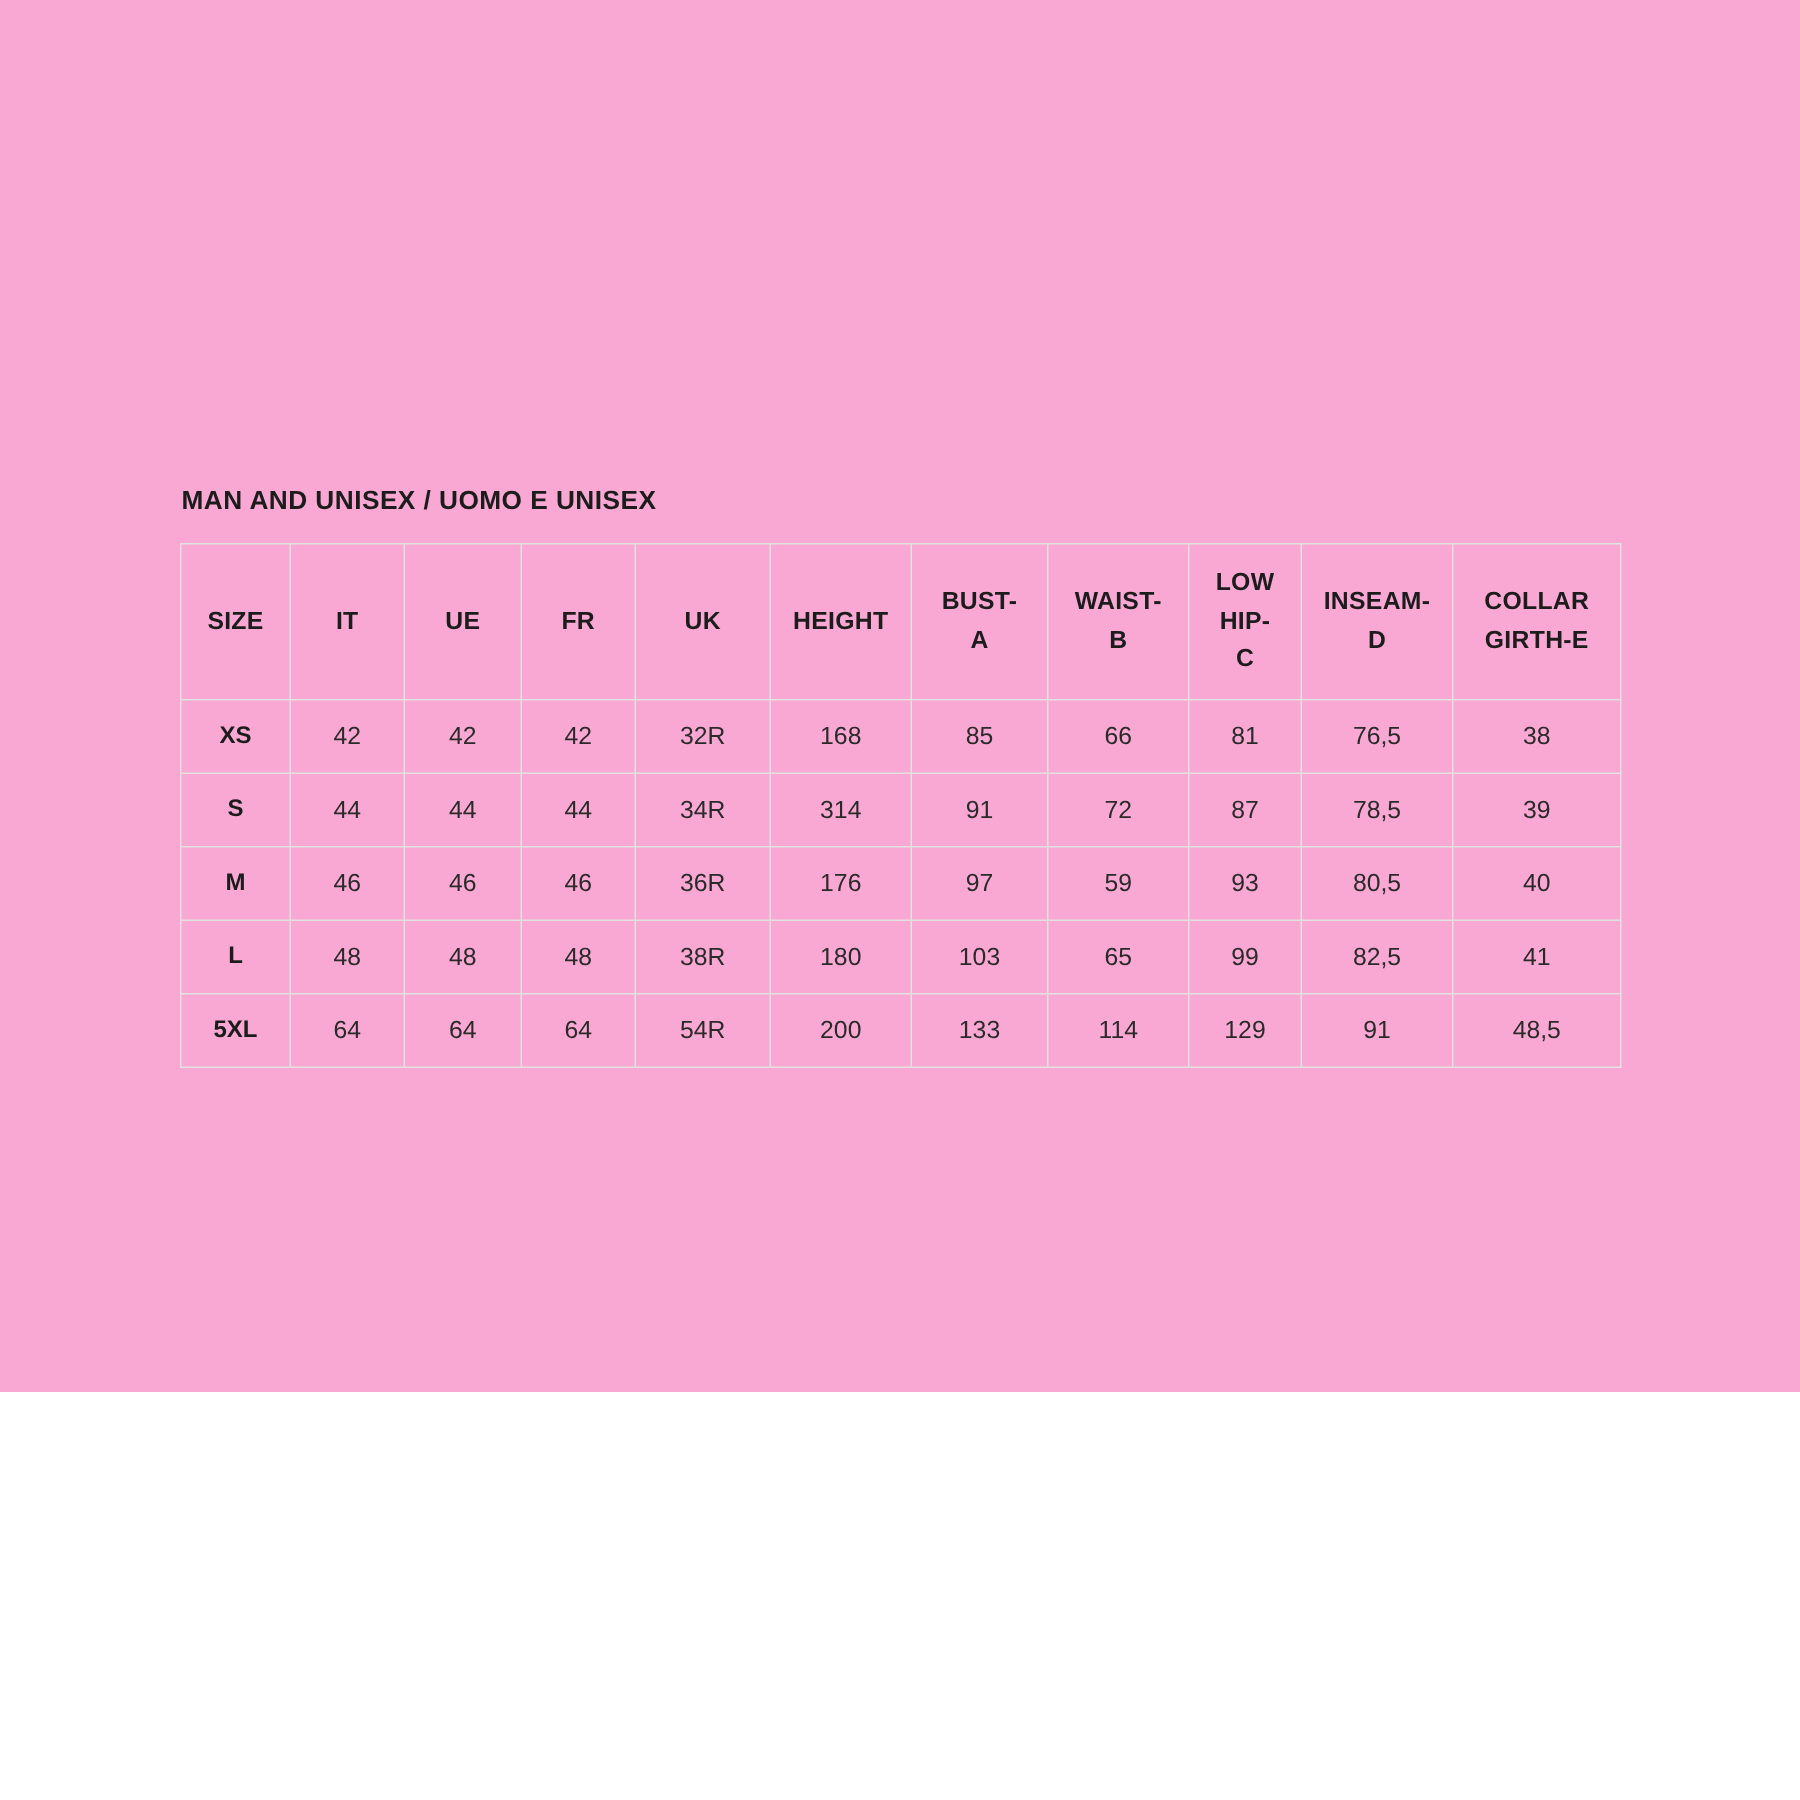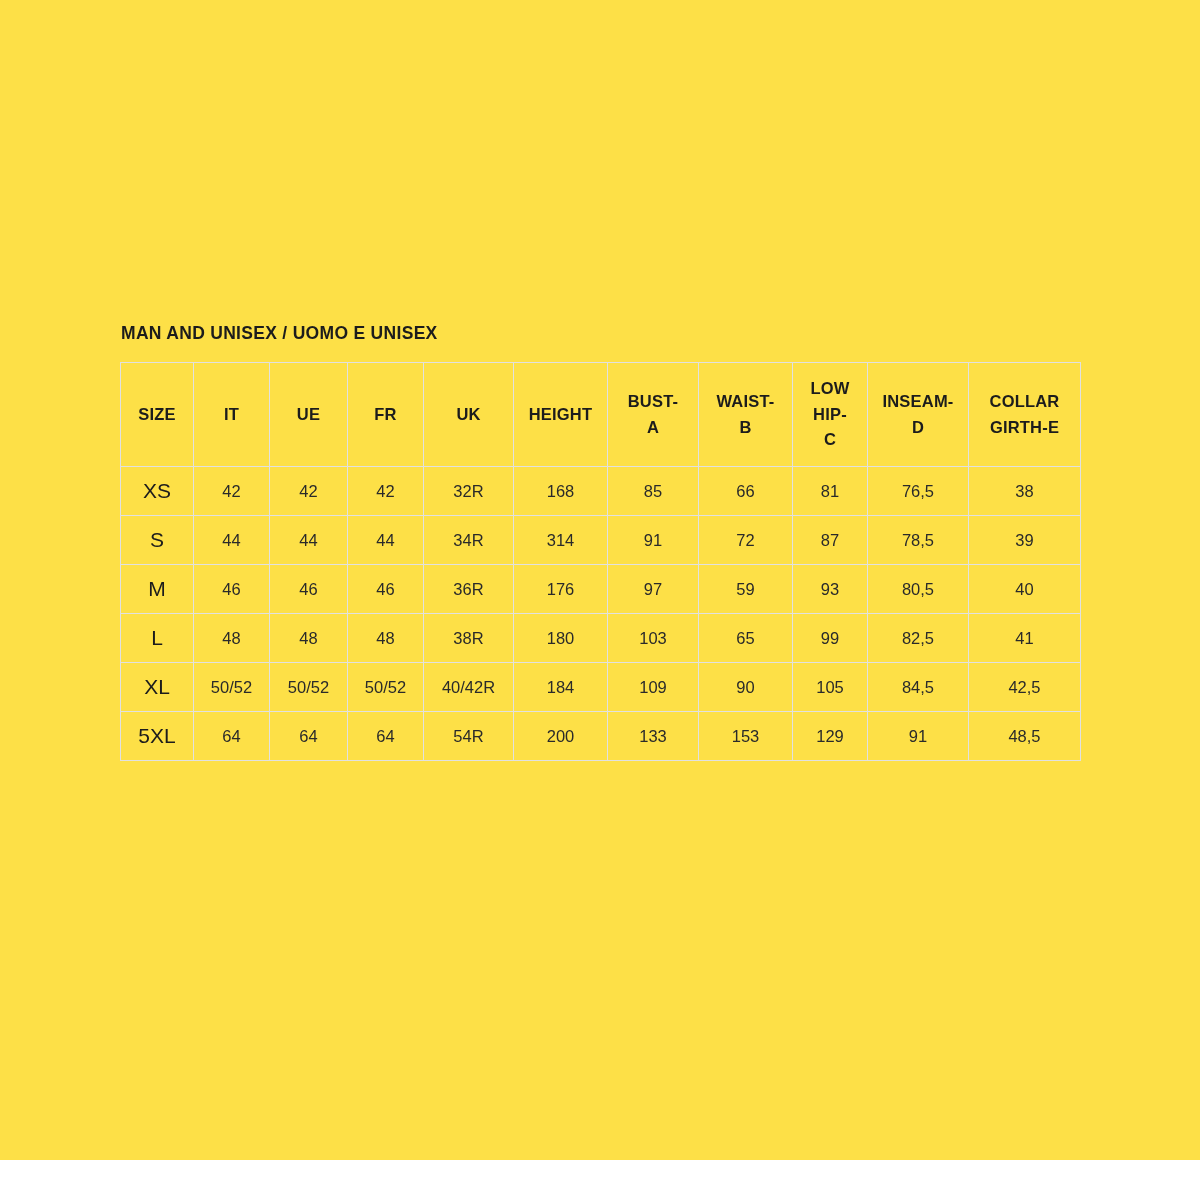--- a/index.html
+++ b/index.html
@@ -3,22 +3,22 @@
 <meta charset="utf-8">
 <style>
   html, body {
     margin: 0;
     padding: 0;
     background: #ffffff;
   }
   .page {
     position: relative;
     width: 1200px;
-    height: 1160px;
-    background: #fde047;
+    height: 928px;
+    background: #f9a8d4;
     font-family: "Liberation Sans", sans-serif;
     overflow: hidden;
   }
   .title {
     position: absolute;
     left: 121px;
     top: 325px;
     margin: 0;
     font-size: 17.5px;
     line-height: 17px;
@@ -48,22 +48,22 @@
     font-size: 16.5px;
     line-height: 1.55;
     letter-spacing: 0.2px;
     color: #1c1c1c;
     white-space: pre-line;
   }
   .size-table tbody tr {
     height: 49px;
   }
   .size-table tbody th {
-    font-weight: 400;
-    font-size: 21px;
+    font-weight: 700;
+    font-size: 16px;
     color: #1c1c1c;
   }
   .size-table tbody td {
     font-weight: 400;
     font-size: 16.5px;
     color: #2a2a2a;
   }
 </style>
 </head>
 <body>
@@ -154,41 +154,28 @@
           <td>48</td>
           <td>38R</td>
           <td>180</td>
           <td>103</td>
           <td>65</td>
           <td>99</td>
           <td>82,5</td>
           <td>41</td>
         </tr>
         <tr>
-          <th>XL</th>
-          <td>50/52</td>
-          <td>50/52</td>
-          <td>50/52</td>
-          <td>40/42R</td>
-          <td>184</td>
-          <td>109</td>
-          <td>90</td>
-          <td>105</td>
-          <td>84,5</td>
-          <td>42,5</td>
-        </tr>
-        <tr>
           <th>5XL</th>
           <td>64</td>
           <td>64</td>
           <td>64</td>
           <td>54R</td>
           <td>200</td>
           <td>133</td>
-          <td>153</td>
+          <td>114</td>
           <td>129</td>
           <td>91</td>
           <td>48,5</td>
         </tr>
       </tbody>
   </table>
 
 </div>
 
 </body></html>

